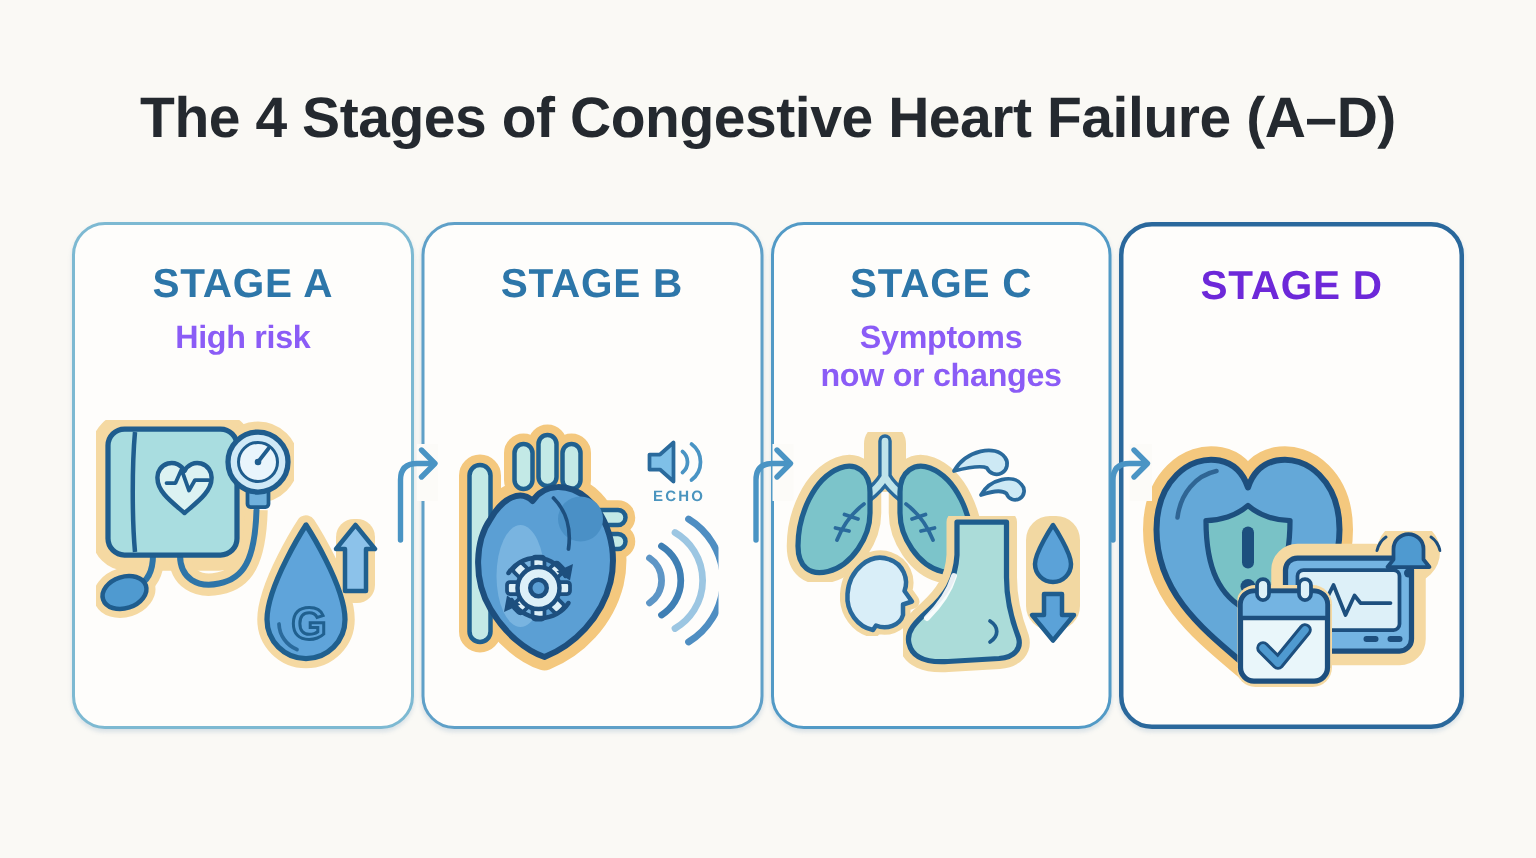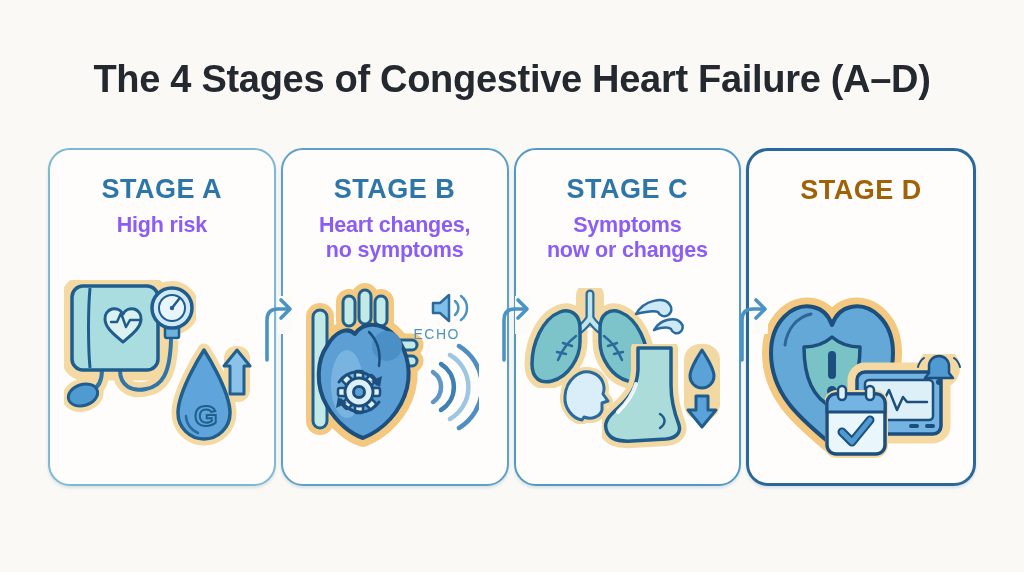--- a/index.html
+++ b/index.html
@@ -29,33 +29,33 @@
   }
   .card-a{border-color:#7db9d2;}
   .card-b{border-color:#5fa0c8;}
   .card-c{border-color:#529ac6;}
   .card-d{border-color:#2a689c;border-width:3px;}
   .stage-label{
     text-align:center;margin-top:24px;
     font-size:27px;font-weight:700;letter-spacing:.5px;
     color:#2d76a9;
   }
-  .card-d .stage-label{color:#a16207;}
+  .card-d .stage-label{color:#6d28d9;}
   .stage-desc{
     text-align:center;margin-top:8px;
     font-size:21.5px;font-weight:700;line-height:1.17;
     letter-spacing:-0.2px;color:#8b5cf6;
     white-space:pre-line;
   }
   .icons{position:absolute;inset:0;pointer-events:none;}
   .icons svg{position:absolute;}
   .echo-label{
-    position:absolute;left:122px;top:176px;width:64px;
+    position:absolute;left:138px;top:176px;width:64px;
     text-align:center;
-    font-size:14px;font-weight:400;letter-spacing:1.5px;
+    font-size:10px;font-weight:700;letter-spacing:1.5px;
     color:#4a94be;
   }
   .flow-arrow{position:absolute;top:292px;width:48px;height:74px;z-index:5;}
   .fa1{left:253px;} .fa2{left:490px;} .fa3{left:728px;}
 </style>
 </head>
 <body>
 
 <div class="canvas">
 
@@ -98,22 +98,20 @@
           <path d="M34,10 C34,10 8,50 8,73 a26,26 0 0 0 52,0 C60,50 34,10 34,10 Z" fill="#5fa4da" stroke="#20608f" stroke-width="3.5" stroke-linejoin="round"></path>
           <path d="M16,76 a19,19 0 0 0 12,17" stroke="#2a6a9c" stroke-width="2.5" fill="none" stroke-linecap="round"></path>
           <text x="36" y="86" text-anchor="middle" font-size="30" font-weight="bold" fill="none" stroke="#20608f" stroke-width="2">G</text>
           <path d="M67,10 L80,26 L74,26 L74,54 L60,54 L60,26 L54,26 Z" fill="#8cc2ea" stroke="#20608f" stroke-width="3" stroke-linejoin="round"></path>
         </svg>
       </div>
     </div>
 
     <div class="card card-b">
       <div class="stage-label">STAGE B</div>
-      <div class="stage-desc">Heart changes,
-no symptoms</div>
       <div class="icons">
 
         <svg style="left:20px;top:132px" width="122" height="168" viewBox="0 0 122 168">
           <g>
             <rect x="10" y="28" width="14" height="118" rx="7" fill="#f4c87e" stroke="#f4c87e" stroke-width="14"></rect>
             <rect x="40" y="14" width="12" height="30" rx="6" fill="#f4c87e" stroke="#f4c87e" stroke-width="14"></rect>
             <rect x="56" y="8" width="12" height="34" rx="6" fill="#f4c87e" stroke="#f4c87e" stroke-width="14"></rect>
             <rect x="72" y="14" width="12" height="30" rx="6" fill="#f4c87e" stroke="#f4c87e" stroke-width="14"></rect>
             <rect x="92" y="58" width="22" height="10" rx="5" fill="#f4c87e" stroke="#f4c87e" stroke-width="13"></rect>
             <rect x="94" y="74" width="20" height="10" rx="5" fill="#f4c87e" stroke="#f4c87e" stroke-width="13"></rect>

